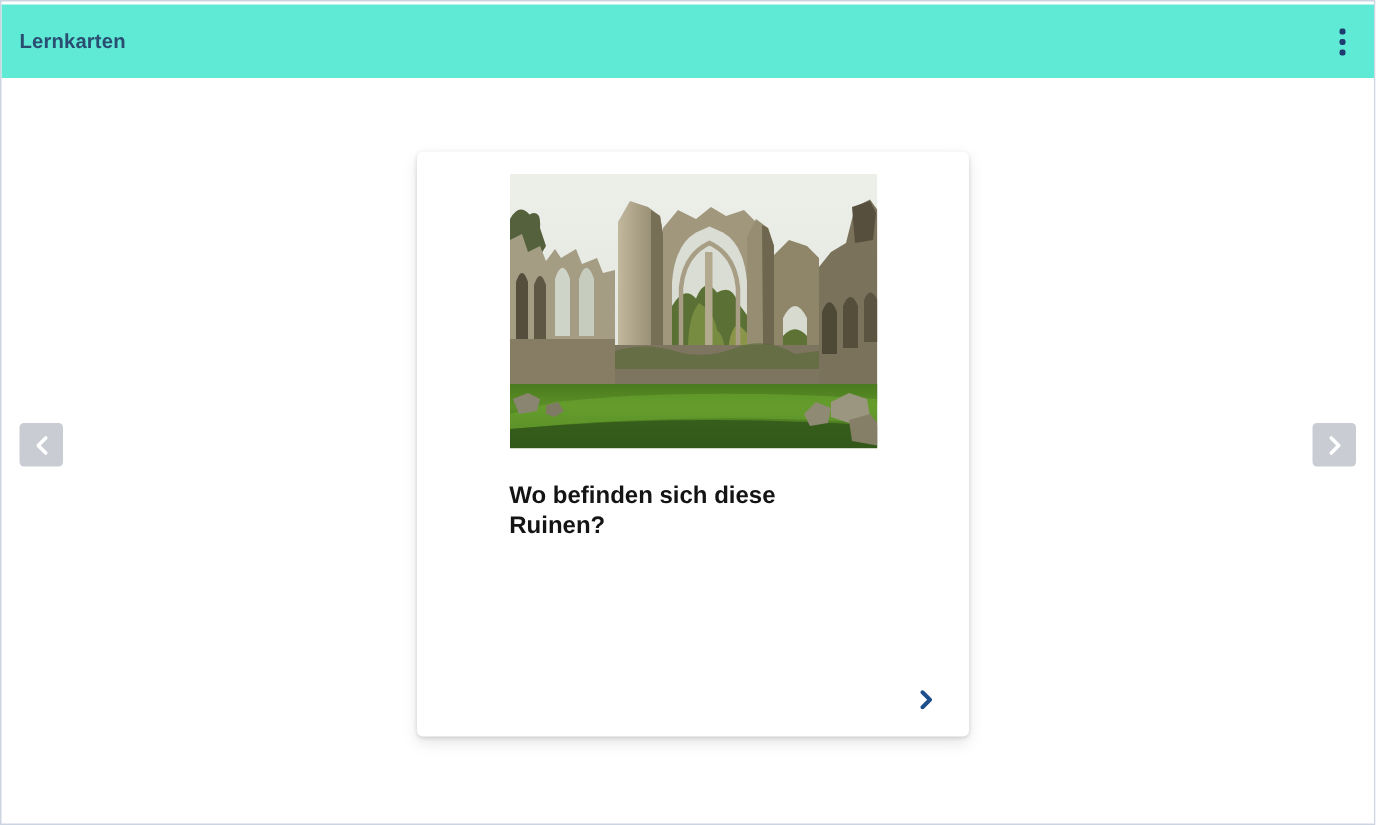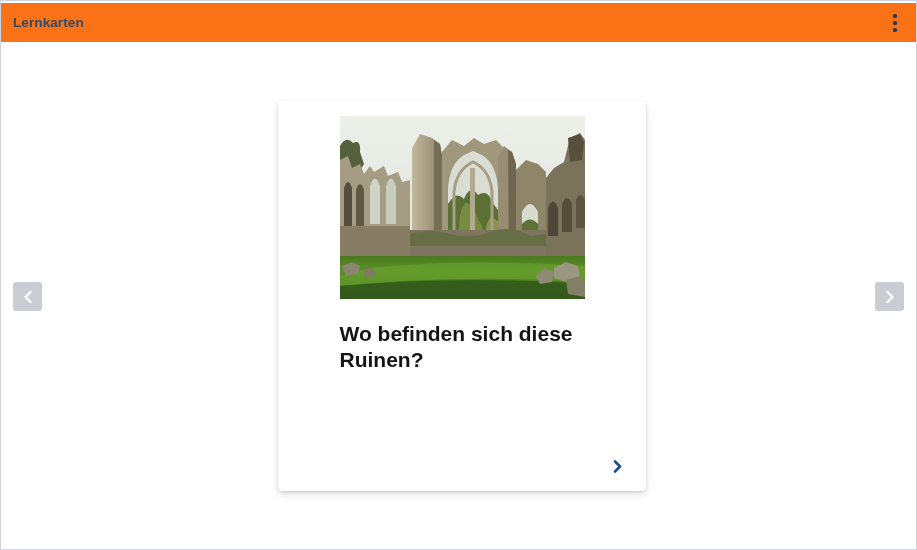--- a/index.html
+++ b/index.html
@@ -10,22 +10,22 @@
     position:relative;
     width:917px; height:550px;
     border:1px solid #ccd4e2;
     background:#fff;
     overflow:hidden;
   }
 
   
   .header {
     position:absolute; top:2px; left:0; right:0;
-    height:39px;
-    background:#f97316;
+    height:49px;
+    background:#5eead4;
     display:flex; align-items:center; justify-content:space-between;
     padding:0 14px 0 12px;
   }
   .header-title {
     font-size:13.5px; font-weight:bold; color:#2a4d72;
     letter-spacing:.1px;
   }
   .kebab {
     display:flex; flex-direction:column; gap:3px;
     padding:4px 5px; cursor:pointer;
@@ -54,21 +54,21 @@
     box-shadow:0 1px 3px rgba(0,0,0,.14), 0 4px 10px rgba(0,0,0,.10);
     display:flex; flex-direction:column; align-items:center;
     padding-top:15px;
   }
   .card-photo {
     width:245px; height:183px;
     display:block; overflow:hidden;
   }
   .card-question {
     width:245px; margin-top:22px;
-    font-size:21px; font-weight:bold; color:#141414;
+    font-size:16px; font-weight:bold; color:#141414;
     line-height:1.25; text-align:left;
   }
   .flip-btn {
     position:absolute; right:17px; bottom:13px;
     width:24px; height:24px;
     background:transparent; border:none; cursor:pointer;
     display:flex; align-items:center; justify-content:center;
     padding:0;
   }
 </style>

